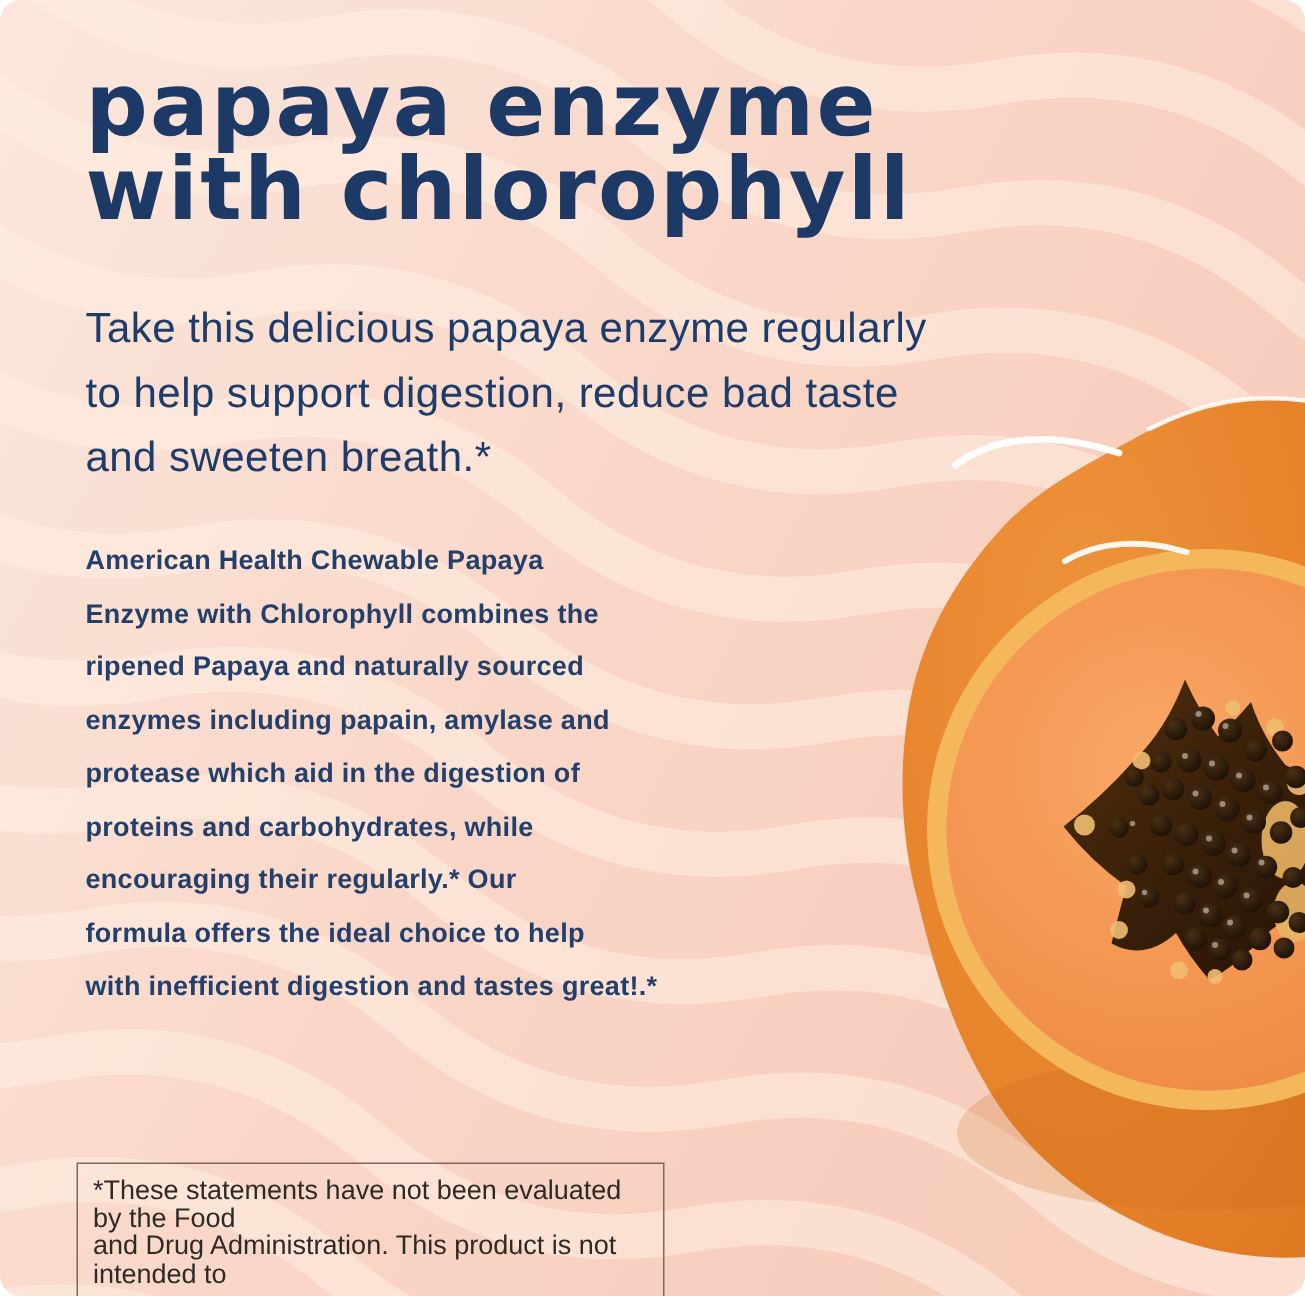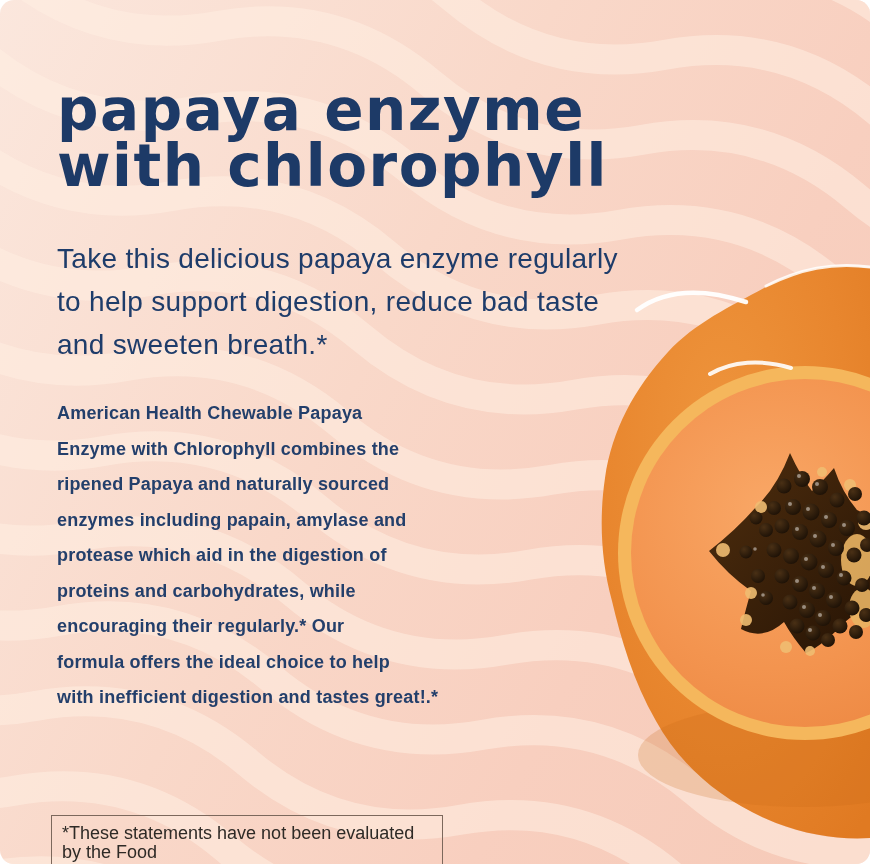--- a/index.html
+++ b/index.html
@@ -6,21 +6,21 @@
   html,body { width:870px; height:864px; background:#ffffff; overflow:hidden; }
   body { font-family:"Liberation Sans", sans-serif; }
 
   .canvas{
     position:relative; width:870px; height:864px;
     border-radius:14px; overflow:hidden;
     background:linear-gradient(118deg,#fbe7dd 0%,#f9d8c9 42%,#f8cfbf 70%,#f6cab8 100%);
   }
   .bg-waves{ position:absolute; left:0; top:0; }
   .papaya-svg{ position:absolute; left:560px; top:260px; }
-  .content{ position:absolute; inset:0;margin-top:40px; }
+  .content{ position:absolute; inset:0; }
 
   .title{
     position:absolute; left:57px; top:42px;
     font-family:"DejaVu Sans", sans-serif;
     font-weight:bold; font-size:58px; line-height:56px;
     letter-spacing:1.5px; color:#1d3a67;
   }
   .title .line{ display:block; }
 
   .subheading{
@@ -236,16 +236,17 @@
         <span class="line">enzymes including papain, amylase and</span>
         <span class="line">protease which aid in the digestion of</span>
         <span class="line">proteins and carbohydrates, while</span>
         <span class="line">encouraging their regularly.* Our</span>
         <span class="line">formula offers the ideal choice to help</span>
         <span class="line">with inefficient digestion and tastes great!.*</span>
       </p>
 
     <div class="disclaimer">
         <span class="line">*These statements have not been evaluated by the Food</span>
+        <span class="line">and Drug Administration. This product is not intended to</span>
       </div>
 
   </div>
 </div>
 
 </body></html>

